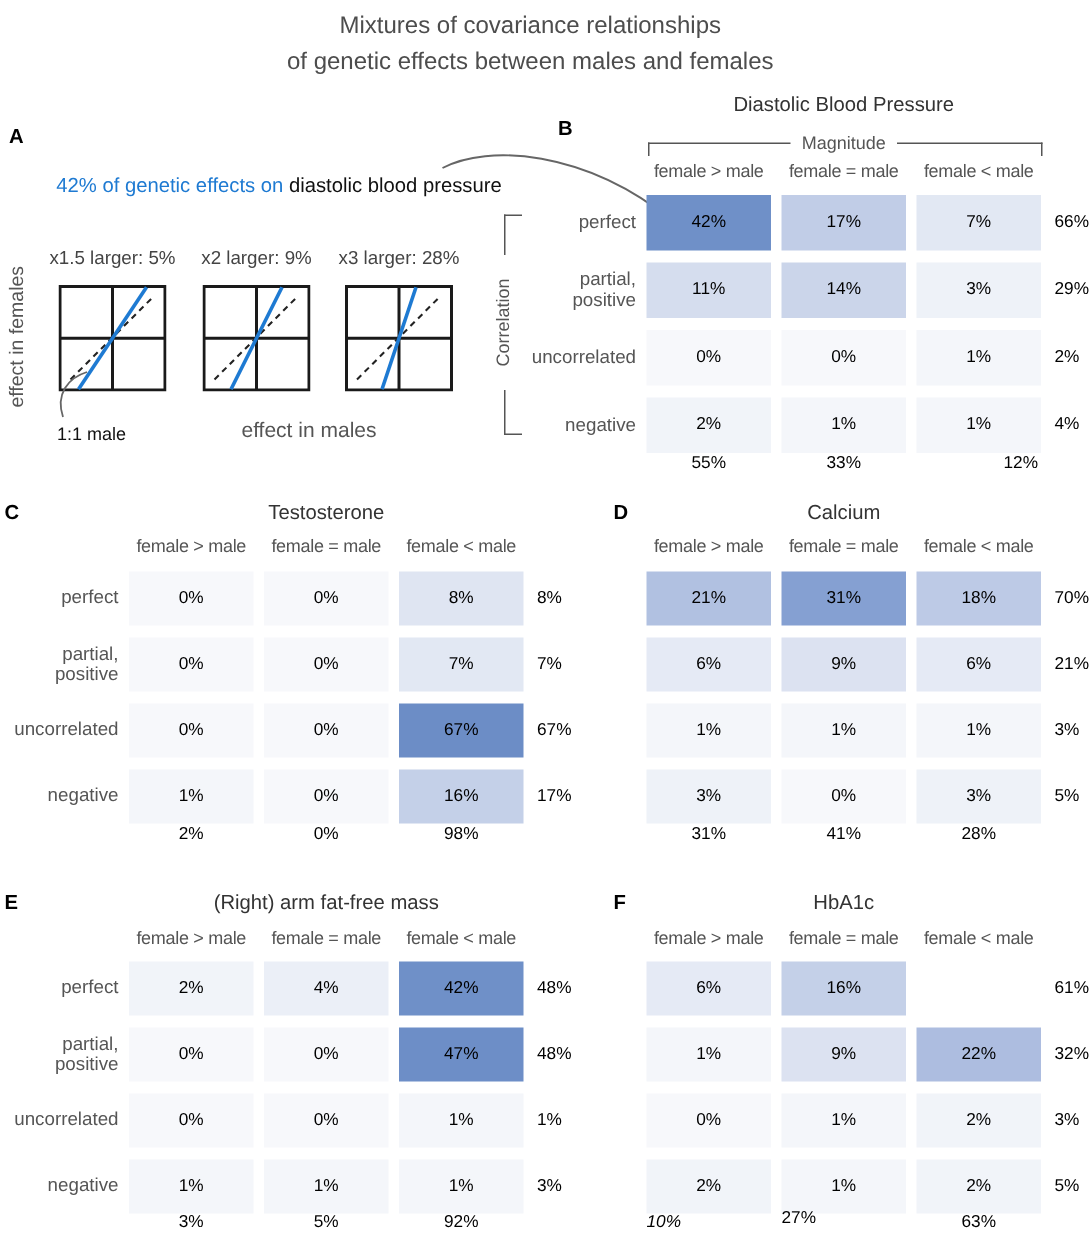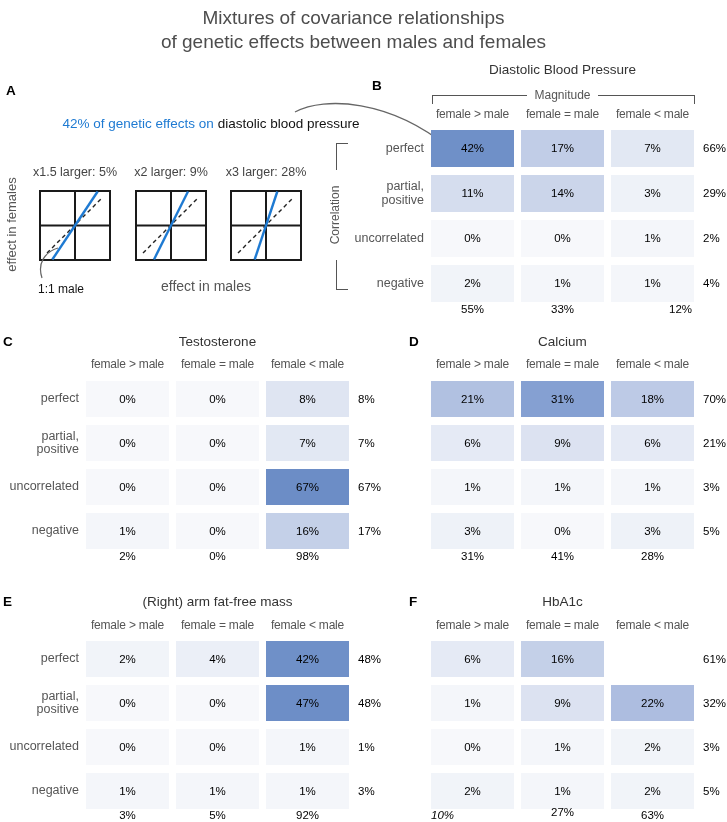--- a/index.html
+++ b/index.html
@@ -1,32 +1,32 @@
 <!DOCTYPE html>
 <html><head>
 <meta charset="utf-8">
 <style>
   html,body{margin:0;padding:0;background:#fff;}
   #fig{position:relative;width:727px;height:822px;background:#fff;overflow:hidden;
        font-family:"Liberation Sans", sans-serif;}
   .abs{position:absolute;}
-  .fig-title{width:707px;text-align:center;font-size:19px;color:#4d4d4d;line-height:23px;}
+  .fig-title{width:707px;text-align:center;font-size:16px;color:#4d4d4d;line-height:23px;}
   .panel-label{font-size:13.5px;font-weight:bold;color:#000;}
   .panel-title{text-align:center;font-size:13.5px;color:#333;}
   .col-header{text-align:center;font-size:12px;color:#555;letter-spacing:-0.2px;}
   .row-label{display:flex;flex-direction:column;justify-content:center;align-items:flex-end;
              font-size:12.5px;color:#555;line-height:13.5px;text-align:right;}
   .hm-cell{font-size:11.5px;color:#000;text-align:center;}
   .sum{font-size:11.5px;color:#000;}
   .mag-bracket{border-top:1px solid #555;border-left:1px solid #555;border-right:1px solid #555;height:8px;}
   .mag-label-wrap{text-align:center;font-size:12px;color:#555;}
   .mag-label-wrap span{background:#fff;padding:0 7px;}
   .corr-spine{border-left:1px solid #555;border-top:1px solid #555;border-bottom:1px solid #555;width:11px;}
   .corr-label{font-size:12px;color:#555;text-align:center;background:#fff;transform:rotate(-90deg);}
-  .capline{width:372px;text-align:center;font-size:13.5px;line-height:16px;padding-left:25px;}
+  .capline{width:372px;text-align:center;font-size:13.5px;line-height:16px;}
   .cap-blue{color:#1e7ad2;}
   .cap-black{color:#111;}
   .plot-title{width:120px;text-align:center;font-size:12.5px;color:#444;}
   .axis-label{color:#555;text-align:center;}
   .ratio-label{font-size:12px;color:#111;}
   svg{display:block;}
 </style>
 </head>
 <body>
 
@@ -236,15 +236,15 @@
     <div class="abs sum" style="left: 703px; top: 685px; height: 36px; line-height: 36px; width: 34px;">32%</div>
     <div class="abs hm-cell" style="left: 431px; top: 729px; width: 83px; height: 36px; line-height: 36px; background: rgb(247, 248, 251);">0%</div>
     <div class="abs hm-cell" style="left: 521px; top: 729px; width: 83px; height: 36px; line-height: 36px; background: rgb(244, 246, 250);">1%</div>
     <div class="abs hm-cell" style="left: 611px; top: 729px; width: 83px; height: 36px; line-height: 36px; background: rgb(241, 244, 249);">2%</div>
     <div class="abs sum" style="left: 703px; top: 729px; height: 36px; line-height: 36px; width: 34px;">3%</div>
     <div class="abs hm-cell" style="left: 431px; top: 773px; width: 83px; height: 36px; line-height: 36px; background: rgb(241, 244, 249);">2%</div>
     <div class="abs hm-cell" style="left: 521px; top: 773px; width: 83px; height: 36px; line-height: 36px; background: rgb(244, 246, 250);">1%</div>
     <div class="abs hm-cell" style="left: 611px; top: 773px; width: 83px; height: 36px; line-height: 36px; background: rgb(241, 244, 249);">2%</div>
     <div class="abs sum" style="left: 703px; top: 773px; height: 36px; line-height: 36px; width: 34px;">5%</div>
     <div class="abs sum" style="left: 431px; top: 809px; width: 83px; text-align: left; font-style: italic;">10%</div>
-    <div class="abs sum" style="left: 521px; top: 806px; width: 83px; text-align: center;">27%</div>
+    <div class="abs sum" style="left: 521px; top: 806px; width: 83px; text-align: left;">27%</div>
     <div class="abs sum" style="left: 611px; top: 809px; width: 83px; text-align: center;">63%</div>
   </div>
 
 </body></html>

